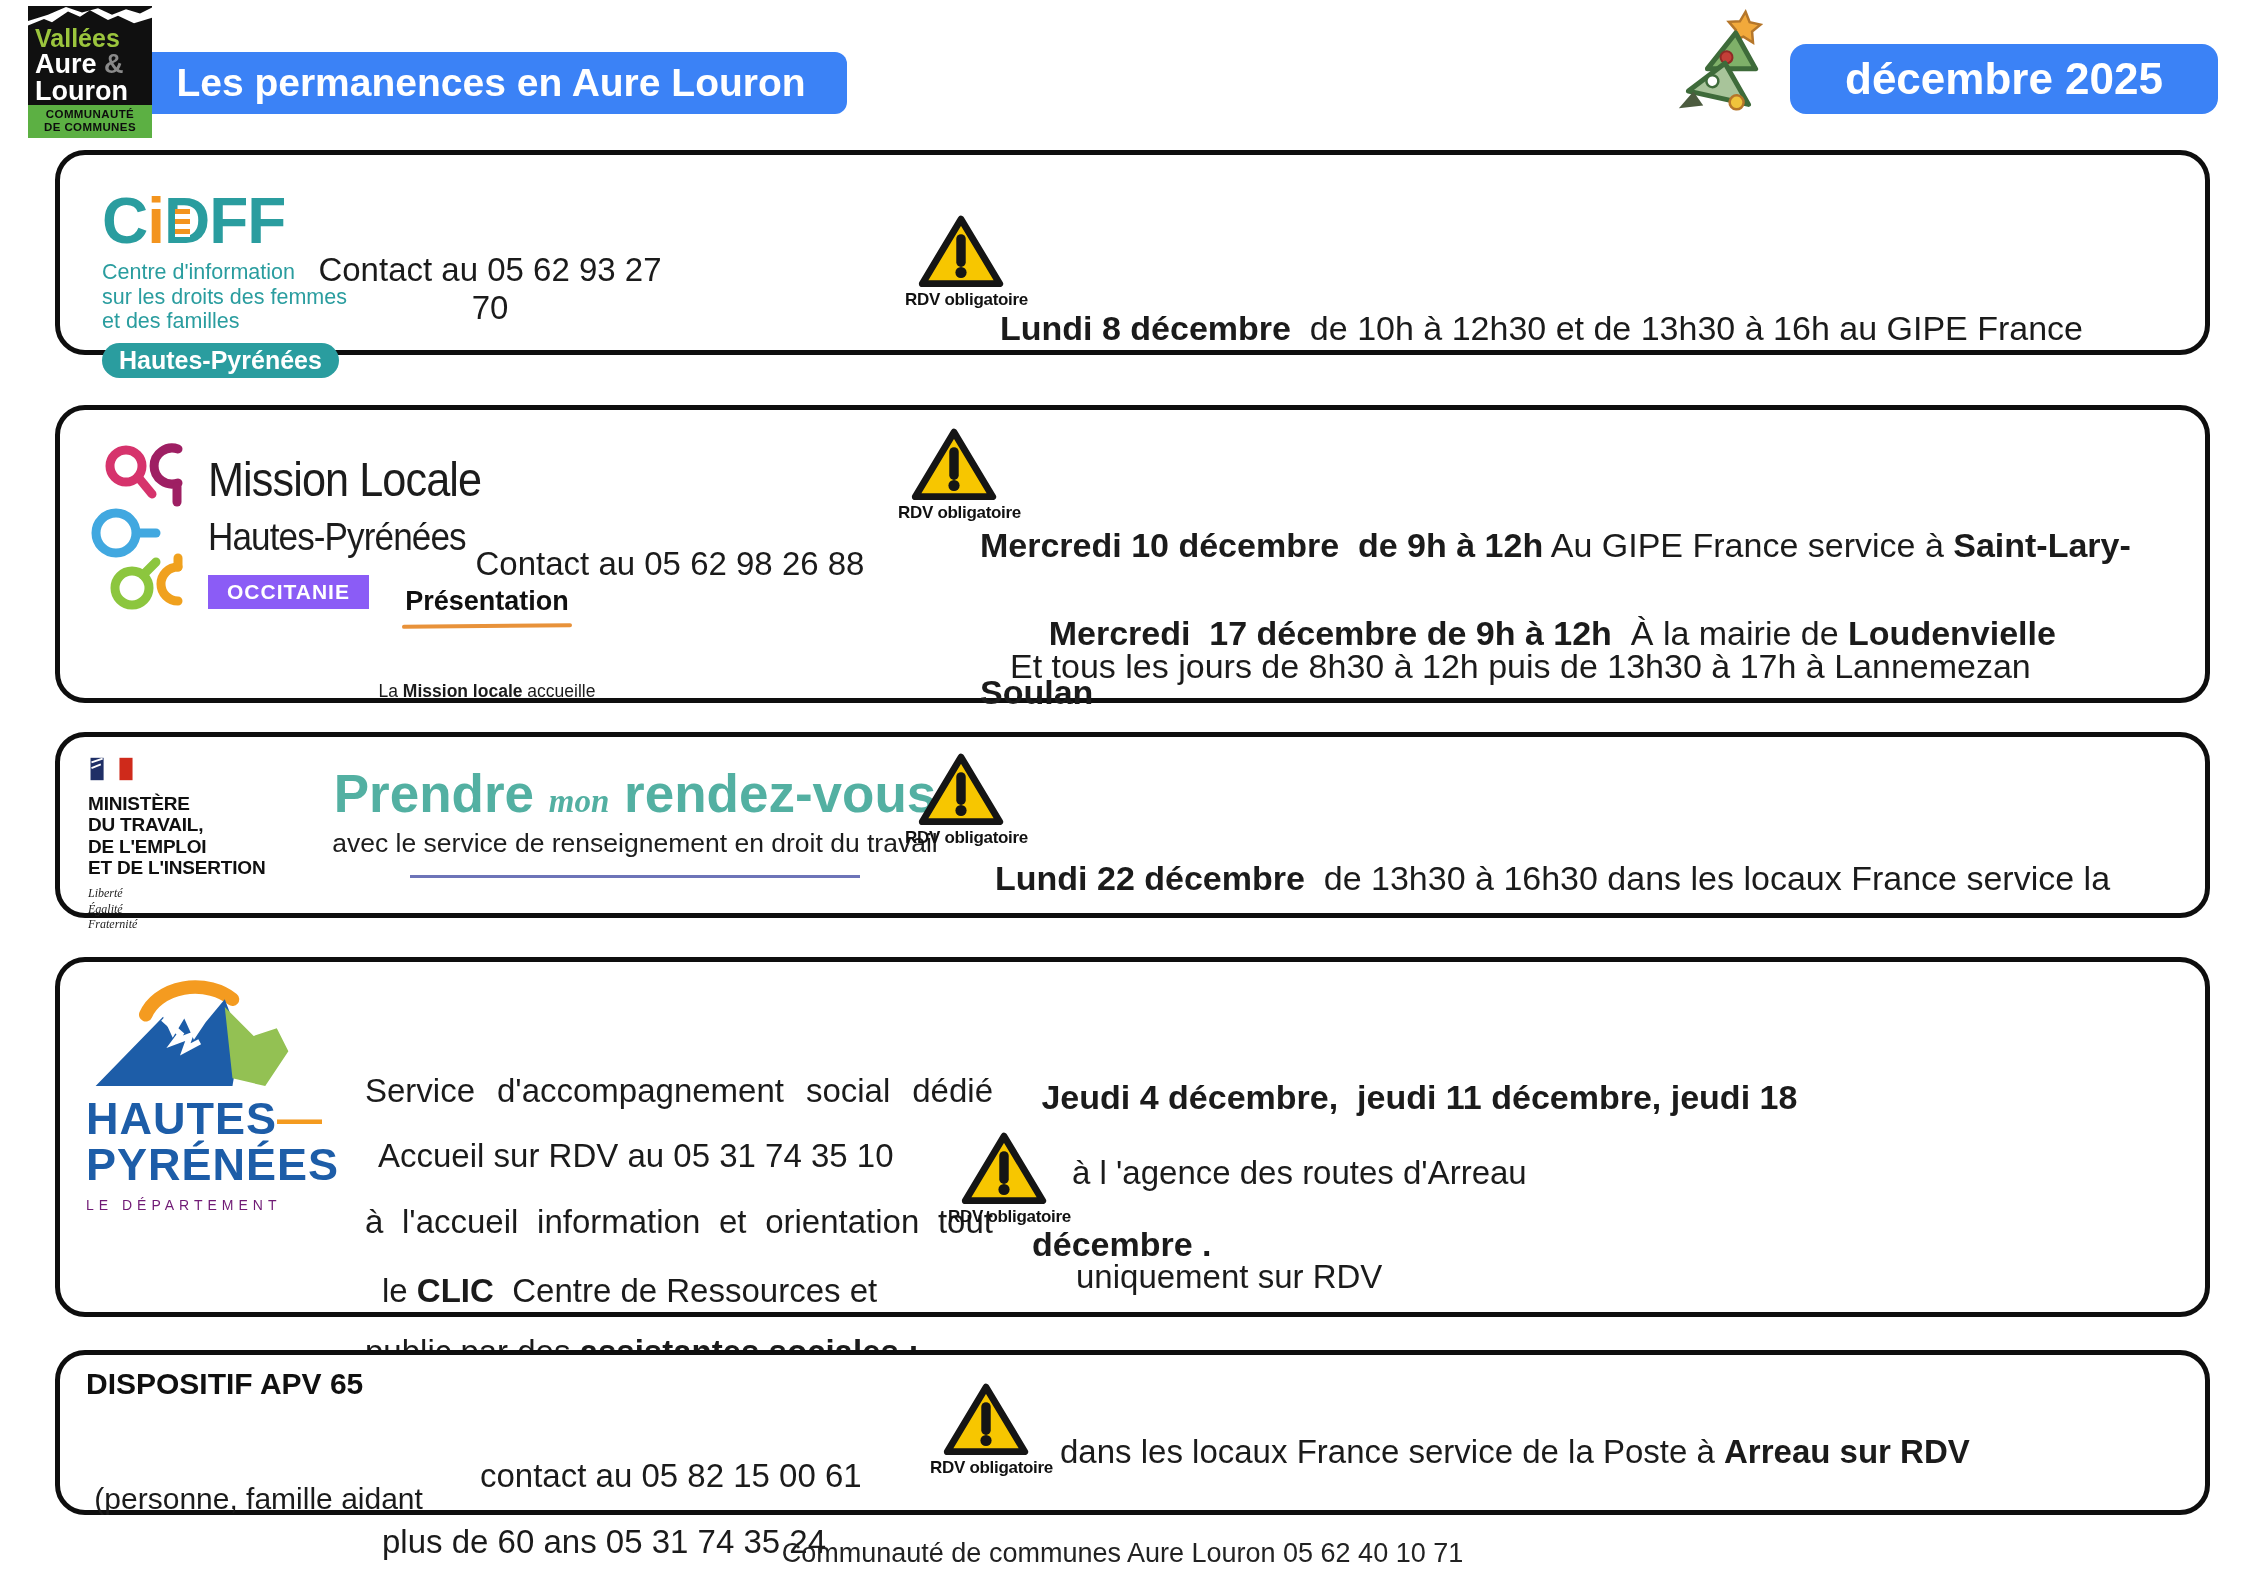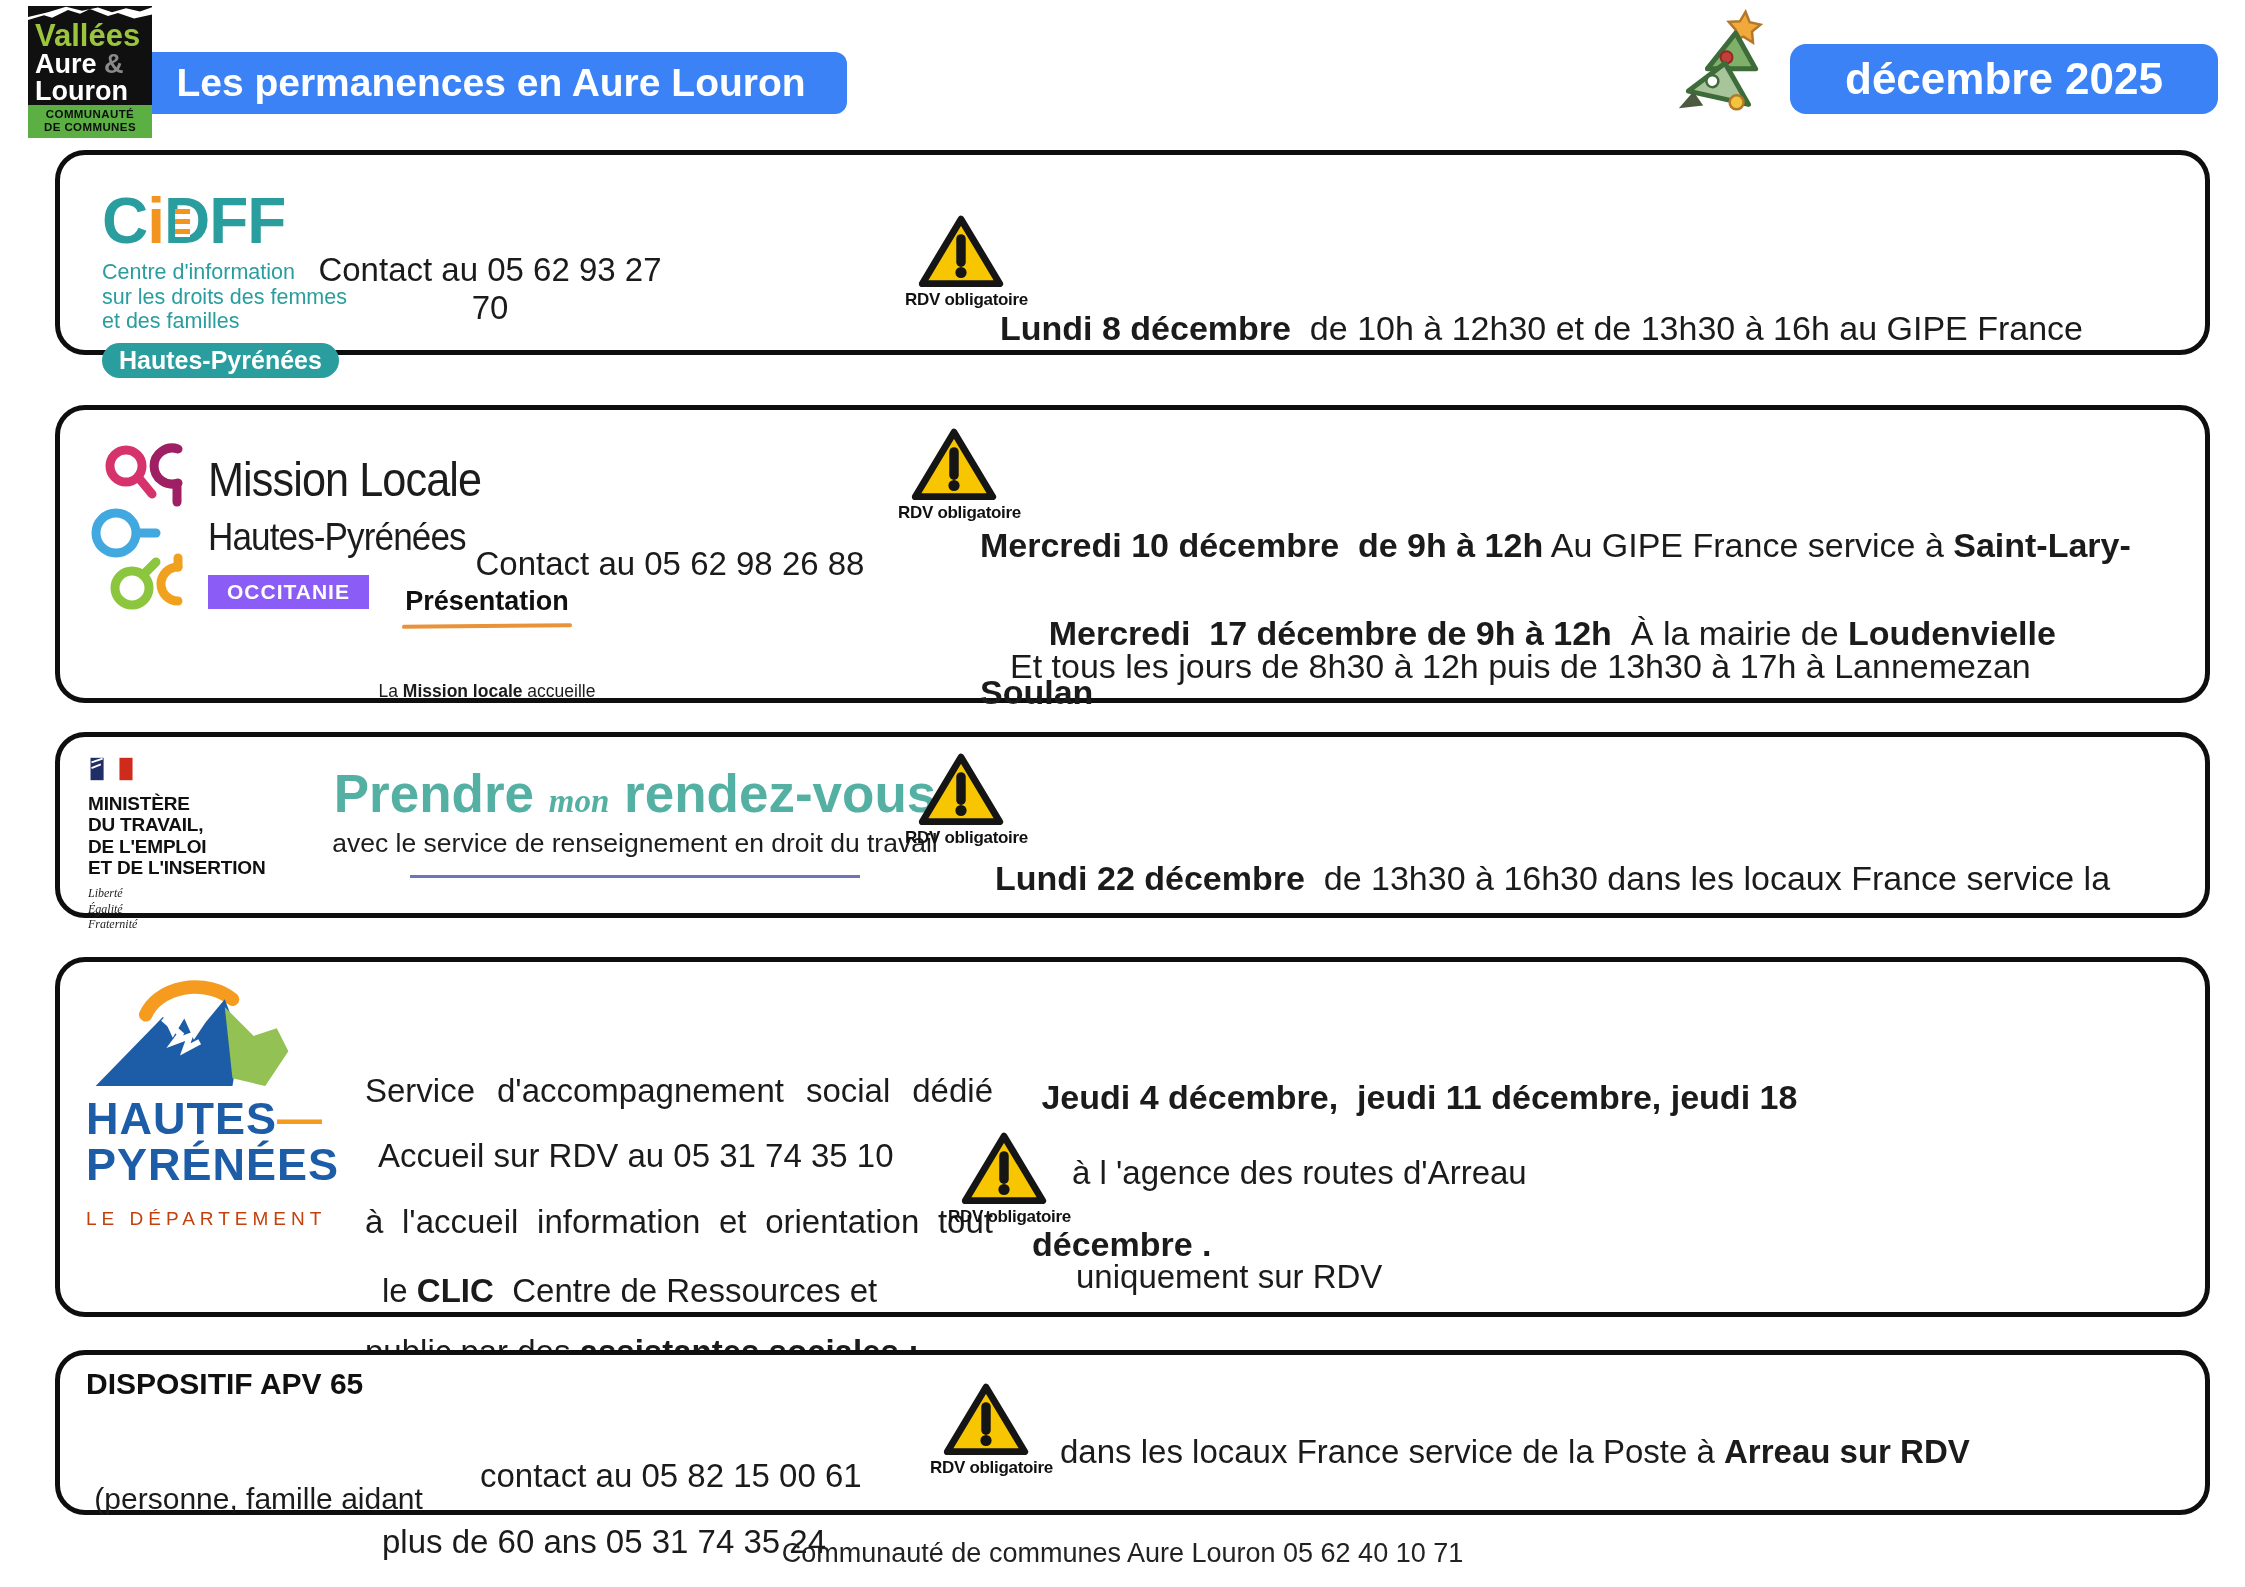--- a/index.html
+++ b/index.html
@@ -8,21 +8,21 @@
   .abs{position:absolute;}
   .b{font-weight:bold;}
   .txt{font-size:33px;color:#1b1b1b;white-space:pre-wrap;}
   .sched{font-size:34px;line-height:1.45;color:#1b1b1b;white-space:pre-wrap;}
 
   
   .cc-logo{position:absolute;left:28px;top:6px;width:124px;height:132px;background:#101010;
            display:flex;flex-direction:column;z-index:3;}
   .cc-logo .mtn{height:40px;}
   .cc-name{padding-left:7px;line-height:1.0;margin-top:-2px;}
-  .cc-name .l1{color:#9bc53d;font-size:31px;font-weight:bold;}
+  .cc-name .l1{color:#9bc53d;font-size:25px;font-weight:bold;}
   .cc-name .l2{color:#ffffff;font-size:27px;font-weight:bold;}
   .cc-name .amp{color:#8a8a8a;}
   .cc-strip{margin-top:auto;background:#5cb043;text-align:center;padding:3px 0 4px;}
   .cc-strip div{color:#0d0d0d;font-size:11.5px;font-weight:bold;line-height:1.15;letter-spacing:.4px;}
   .pill{position:absolute;background:#3b82f6;color:#ffffff;font-weight:bold;text-align:center;}
   .title-pill{left:135px;top:52px;width:712px;height:62px;line-height:62px;font-size:39px;border-radius:12px;z-index:2;}
   .month-pill{left:1790px;top:44px;width:428px;height:70px;line-height:70px;font-size:44px;border-radius:16px;}
 
   
   .card{position:absolute;left:55px;width:2155px;background:#fff;border:5px solid #0e0e0e;border-radius:30px;box-sizing:border-box;}
@@ -58,21 +58,21 @@
   .min-motto{font-family:"Liberation Serif",serif;font-style:italic;font-size:12px;line-height:1.3;margin-top:8px;color:#222;}
   .rdv-head{color:#53b0a2;font-weight:bold;font-size:53px;line-height:1;white-space:nowrap;}
   .rdv-head .mon{font-family:"Liberation Serif",serif;font-style:italic;font-weight:600;font-size:33px;}
   .rdv-sub{font-size:26.5px;color:#1d1d1d;margin-top:8px;}
   .rdv-line{width:450px;height:3px;background:#6d74b8;margin:16px auto 0;}
 
   
   .hp{width:286px;text-align:left;}
   .hp-word{color:#1d5da8;font-weight:bold;font-size:45px;line-height:1.02;letter-spacing:1px;white-space:nowrap;}
   .hp-dash{color:#f49b20;}
-  .hp-dept{color:#c2410c;font-size:19px;letter-spacing:5px;margin-top:20px;font-weight:500;white-space:nowrap;}
+  .hp-dept{color:#701a75;font-size:14px;letter-spacing:5px;margin-top:9px;font-weight:500;white-space:nowrap;}
   .just{text-align:justify;text-align-last:justify;}
 
   
   .apv-title{font-weight:bold;font-size:30px;color:#101010;}
   .apv-sub{font-size:30px;line-height:1.3;white-space:pre-wrap;color:#1b1b1b;}
 
   .footer{position:absolute;top:1538px;left:0;width:100%;text-align:center;font-size:27px;color:#222;}
 </style>
 </head>
 <body>

